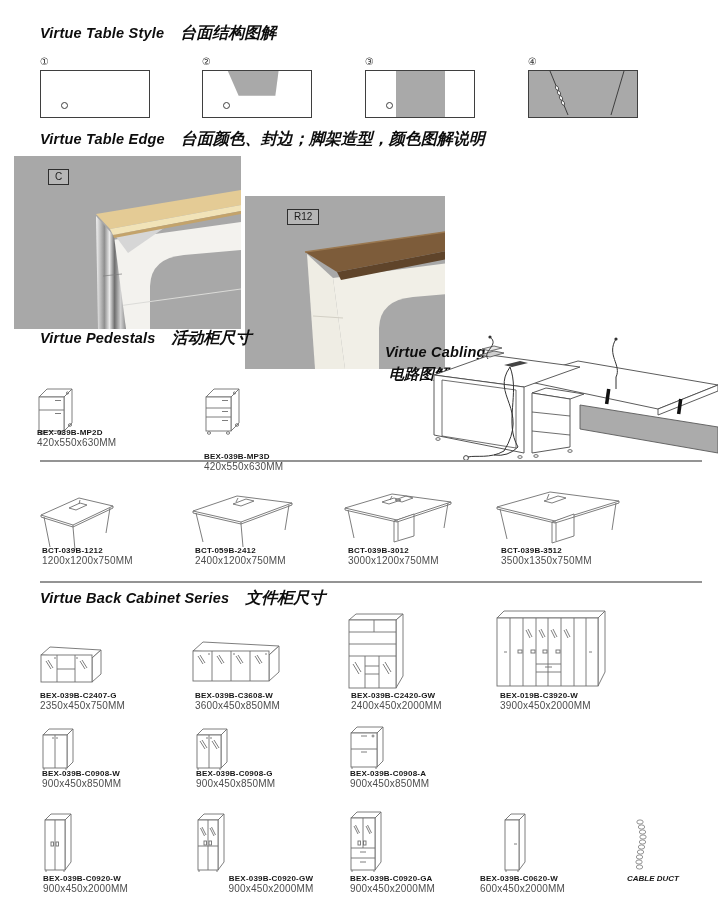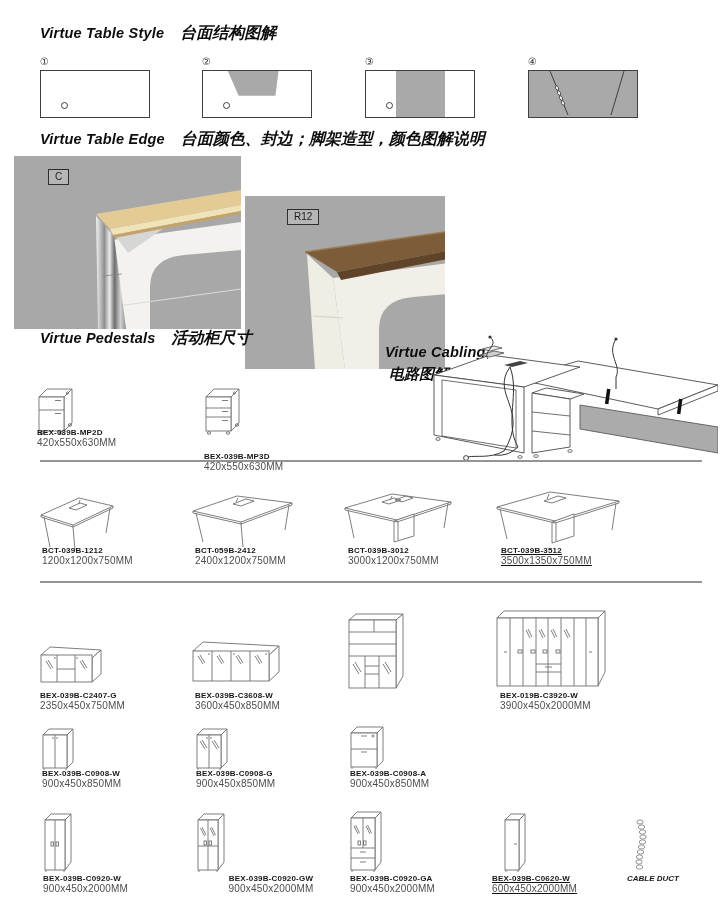--- a/index.html
+++ b/index.html
@@ -300,27 +300,31 @@
         <polyline points="3,19 3,21 61,35 61,33"></polyline>
         <polyline points="61,35 125,15 125,13"></polyline>
         <polygon points="50,13 64,8 72,10 58,15"></polygon>
         <line x1="62" y1="35" x2="62" y2="53"></line>
         <line x1="6" y1="21" x2="13" y2="51"></line>
         <line x1="122" y1="15" x2="118" y2="42"></line>
         <line x1="55" y1="6" x2="53" y2="11"></line>
       </g>
     </svg>
   </div>
-  <div class="item-label" style="left:501px;top:546px;text-decoration:underline;">
+  <div class="item-label" style="left:501px;top:546px;">
     <div class="model">BCT-039B-3512</div>
     <div class="dims">3500x1350x750MM</div>
   </div>
 
   <div class="sep" style="top:581px;"></div>
 
+  <div class="heading" style="left:40px;top:588px;">
+    <span class="h-en">Virtue Back Cabinet Series</span>
+    <span class="h-zh">文件柜尺寸</span>
+  </div>
 
   <div class="draw" style="left:38px;top:640px;">
     <svg width="66" height="50" viewBox="0 0 66 50">
       <g class="lineart">
         <polygon points="3,15 12,7 63,10 54,18"></polygon>
         <polygon points="54,18 63,10 63,34 54,42"></polygon>
         <rect x="3" y="15" width="51" height="27"></rect>
       </g>
       <g class="lineart-n">
         <line x1="19" y1="15" x2="19" y2="42"></line>
@@ -385,20 +389,24 @@
         <line x1="19" y1="46" x2="19" y2="78"></line>
         <line x1="33" y1="46" x2="33" y2="78"></line>
         <line x1="19" y1="56" x2="33" y2="56"></line>
         <line x1="19" y1="64" x2="33" y2="64"></line>
         <line x1="7" y1="54" x2="13" y2="64"></line>
           <line x1="9" y1="52" x2="15" y2="62"></line>
         <line x1="37" y1="54" x2="43" y2="64"></line>
           <line x1="39" y1="52" x2="45" y2="62"></line>
       </g>
     </svg>
+  </div>
+  <div class="item-label" style="left:351px;top:691px;">
+    <div class="model">BEX-039B-C2420-GW</div>
+    <div class="dims">2400x450x2000MM</div>
   </div>
 
   <div class="draw" style="left:494px;top:606px;">
     <svg width="114" height="86" viewBox="0 0 114 86">
       <g class="lineart">
         <polygon points="3,12 10,5 111,5 104,12"></polygon>
         <polygon points="104,12 111,5 111,66 104,80"></polygon>
         <rect x="3" y="12" width="101" height="68"></rect>
       </g>
       <g class="lineart-n">
@@ -585,21 +593,21 @@
         <polygon points="17,10 23,4 23,52 17,60"></polygon>
         <rect x="3" y="10" width="14" height="50"></rect>
       </g>
       <g class="lineart-n">
         <line x1="12" y1="34" x2="15" y2="34"></line>
         <line x1="4" y1="60" x2="4" y2="62"></line>
           <line x1="16" y1="60" x2="16" y2="62"></line>
       </g>
     </svg>
   </div>
-  <div class="item-label" style="left:492px;top:874px;text-decoration:underline;">
+  <div class="item-label" style="left:480px;top:874px;">
     <div class="model">BEX-039B-C0620-W</div>
     <div class="dims">600x450x2000MM</div>
   </div>
 
   <div class="draw" style="left:628px;top:818px;">
     <svg width="24" height="56" viewBox="0 0 24 56">
       <g fill="#fff" stroke="#777" stroke-width=".8">
         <ellipse cx="12" cy="4" rx="3.2" ry="2.1"></ellipse>
         <ellipse cx="13.5" cy="9" rx="3.2" ry="2.1"></ellipse>
         <ellipse cx="14.5" cy="14" rx="3.2" ry="2.1"></ellipse>

